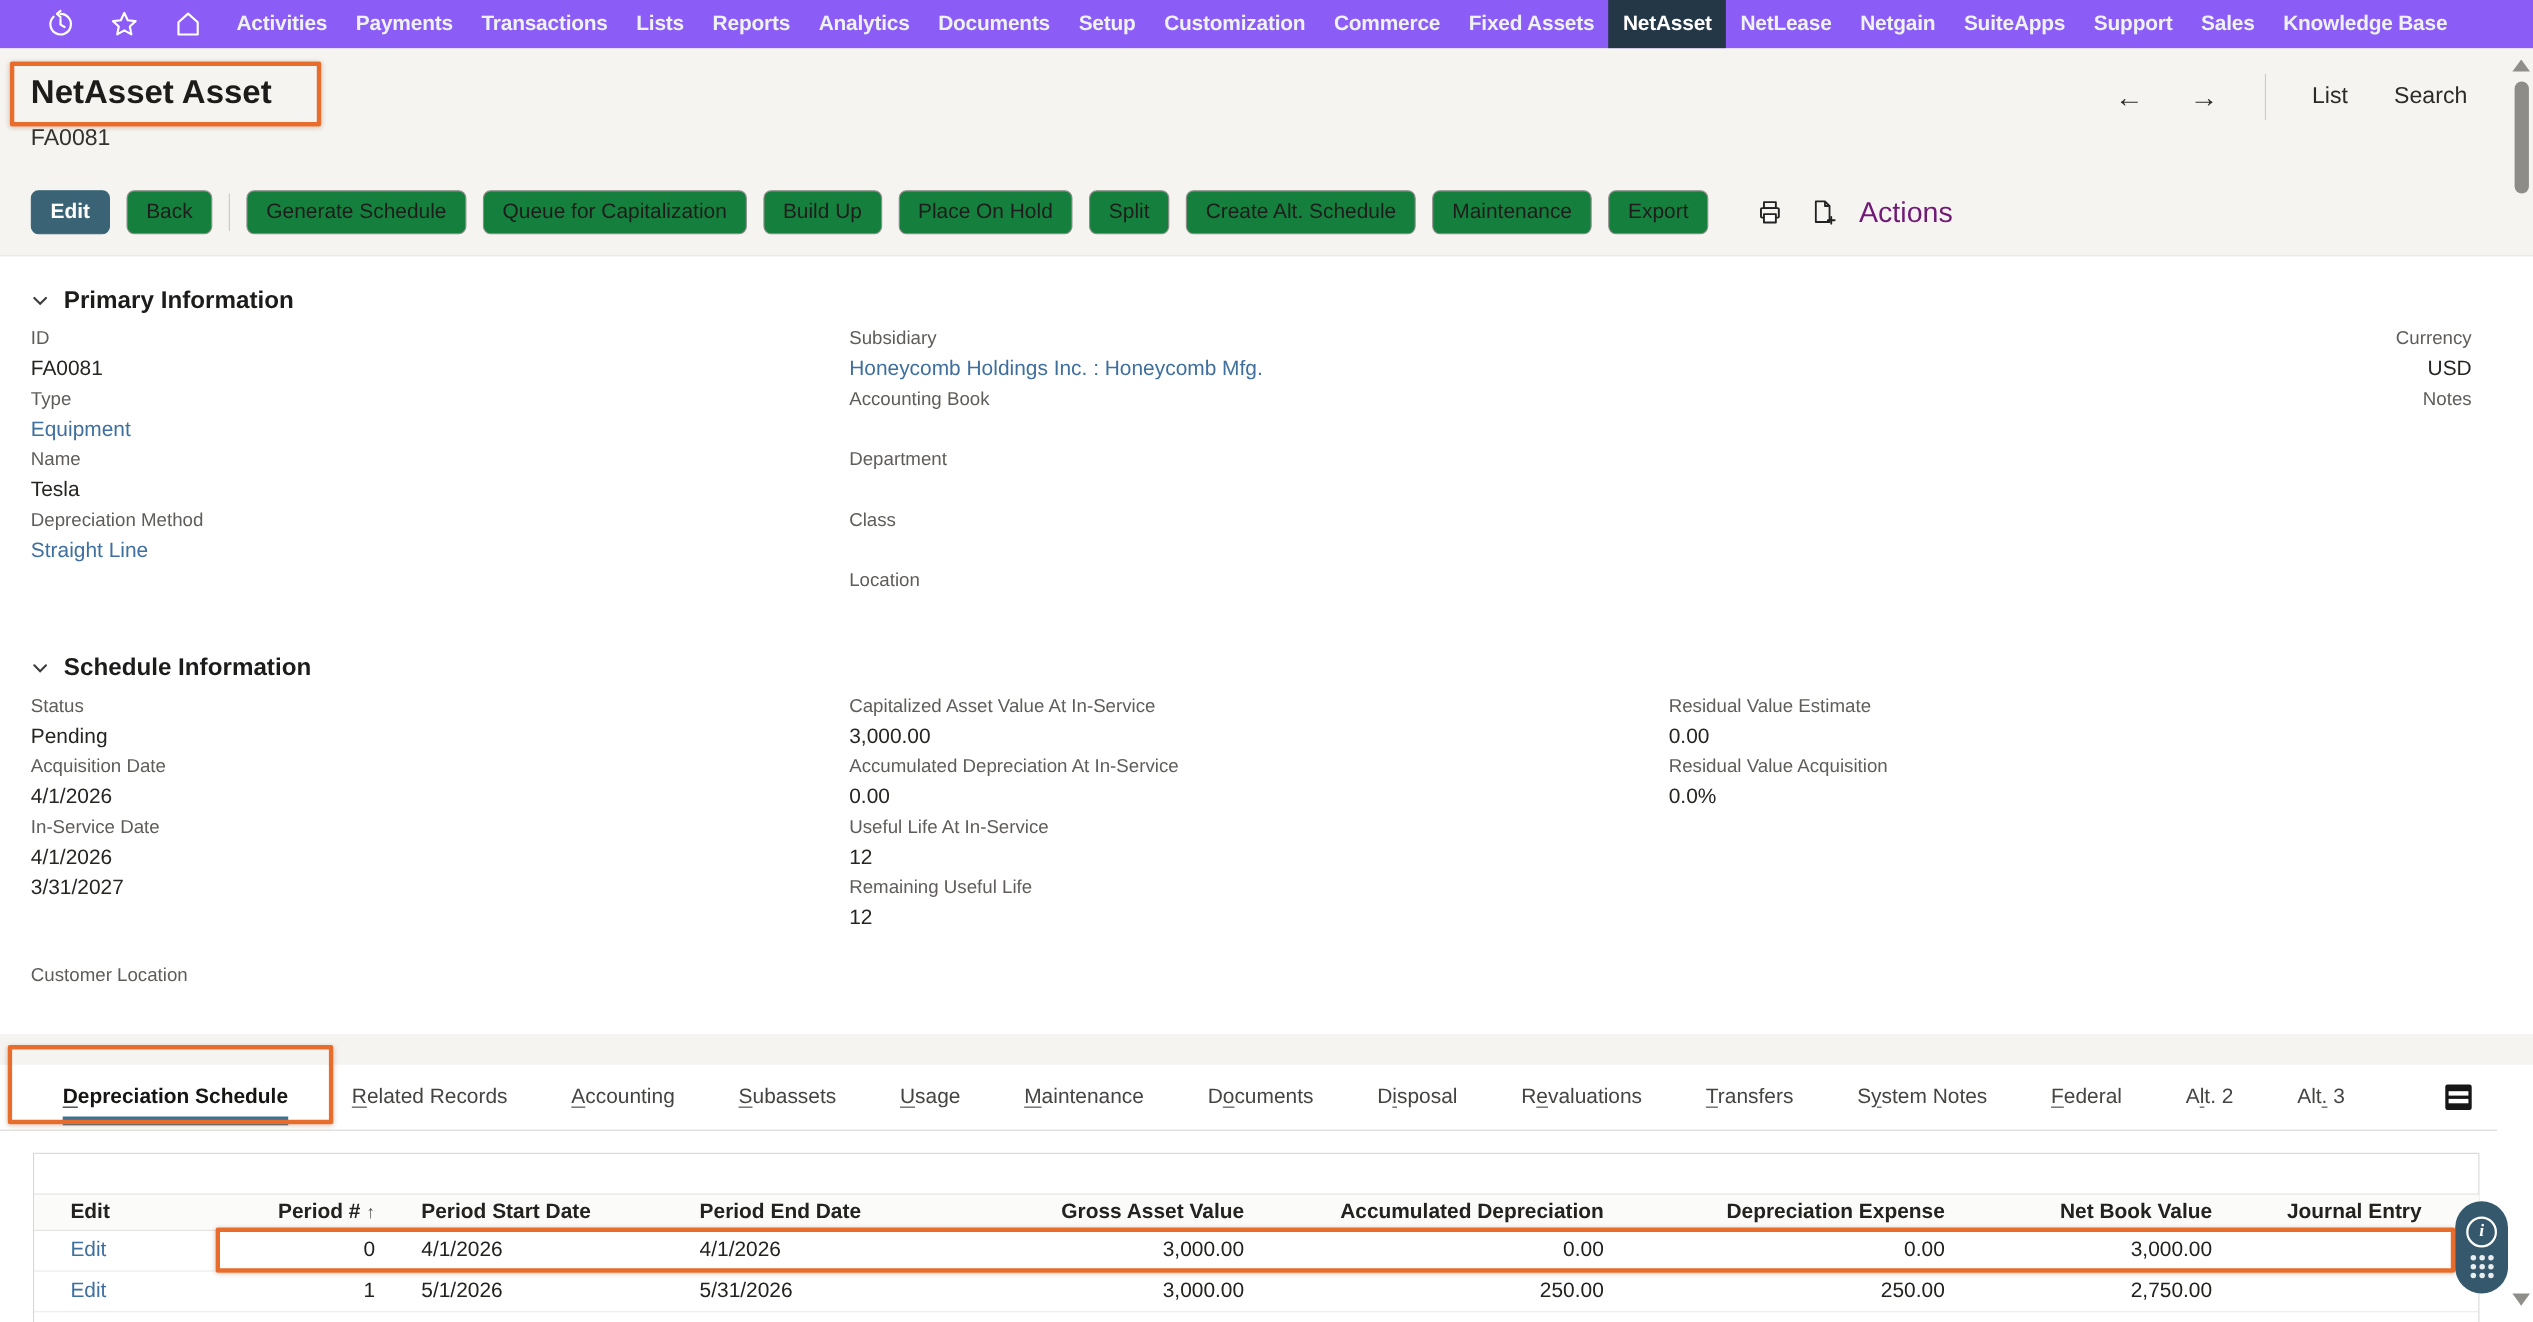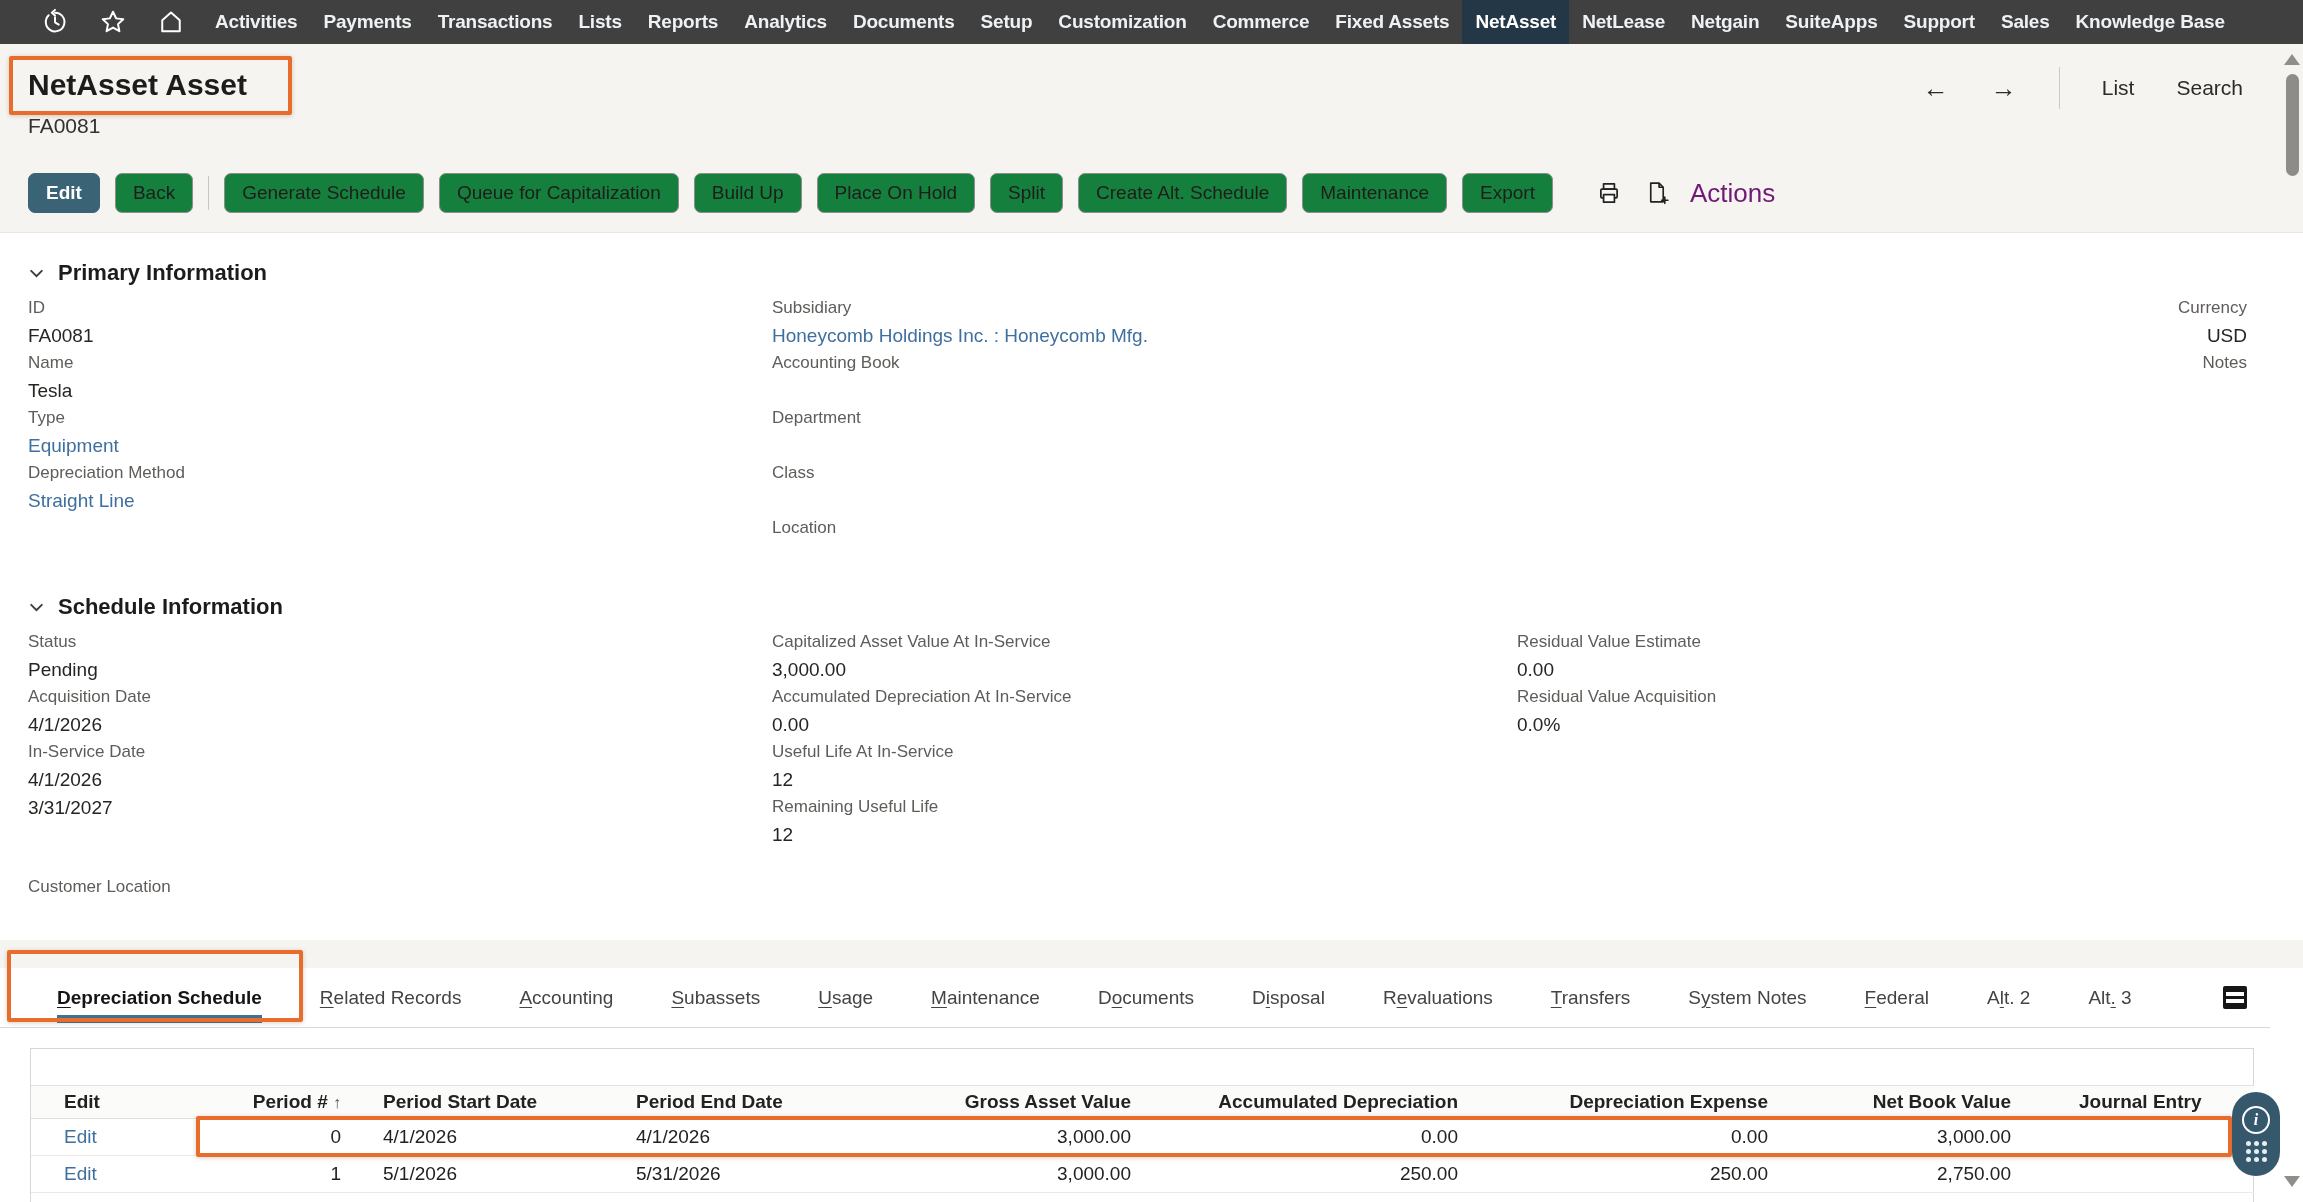--- a/index.html
+++ b/index.html
@@ -8,21 +8,21 @@
     position: relative;
     font-family: "Liberation Sans", sans-serif;
     background: #ffffff;
     color: #2b2a28;
     overflow: hidden;
   }
 
   
   .nav {
     position: absolute; top:0; left:0; right:0; height:44px;
-    background:#404040; display:flex; align-items:center;
+    background:#8b5cf6; display:flex; align-items:center;
     padding-left:40px; white-space:nowrap;
   }
   .nav-icons { display:flex; align-items:center; gap:28px; margin-right:16px; }
   .nav-icon { width:30px; height:30px; display:flex; align-items:center; justify-content:center; cursor:pointer; }
   .nav-item {
     height:44px; line-height:44px; padding:0 13px;
     color:#eef2f5; font-size:19px; font-weight:600; letter-spacing:-0.2px; cursor:pointer;
   }
   .nav-item.active { background:#243746; color:#ffffff; }
 
@@ -255,26 +255,26 @@
   </span>
   <span>Primary Information</span>
 </div>
 
 <div class="fcol" id="p-col1">
   <div class="field">
     <div class="flabel">ID</div>
     <div class="fvalue">FA0081</div>
   </div>
   <div class="field">
+    <div class="flabel">Type</div>
+    <div class="fvalue link">Equipment</div>
+  </div>
+  <div class="field">
     <div class="flabel">Name</div>
     <div class="fvalue">Tesla</div>
-  </div>
-  <div class="field">
-    <div class="flabel">Type</div>
-    <div class="fvalue link">Equipment</div>
   </div>
   <div class="field">
     <div class="flabel">Depreciation Method</div>
     <div class="fvalue link">Straight Line</div>
   </div>
 </div>
 
 <div class="fcol" id="p-col2">
   <div class="field">
     <div class="flabel">Subsidiary</div>

